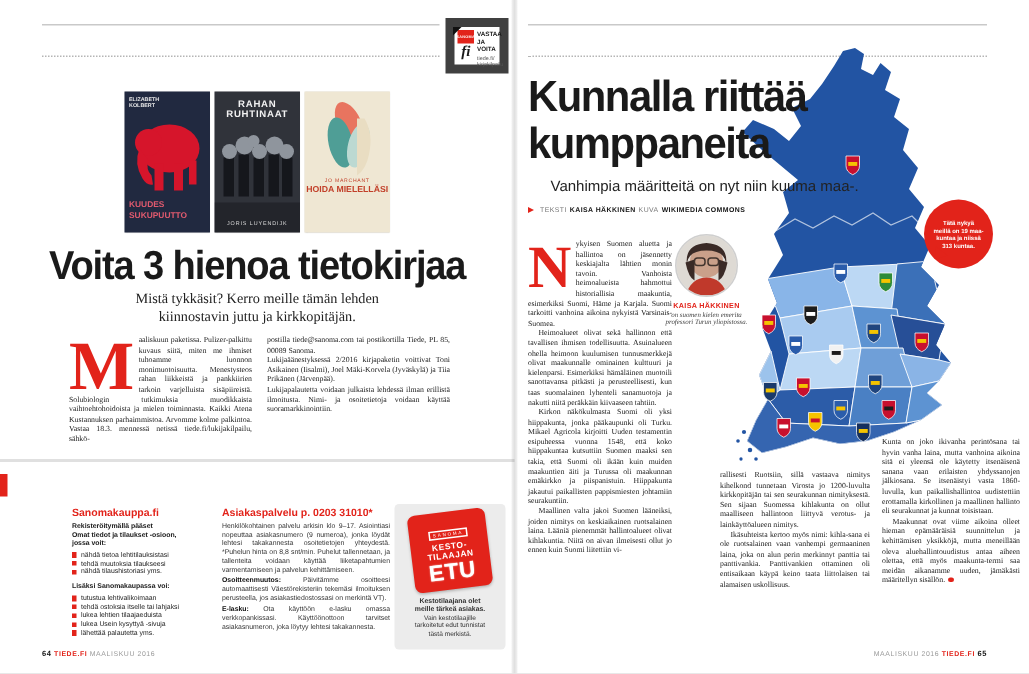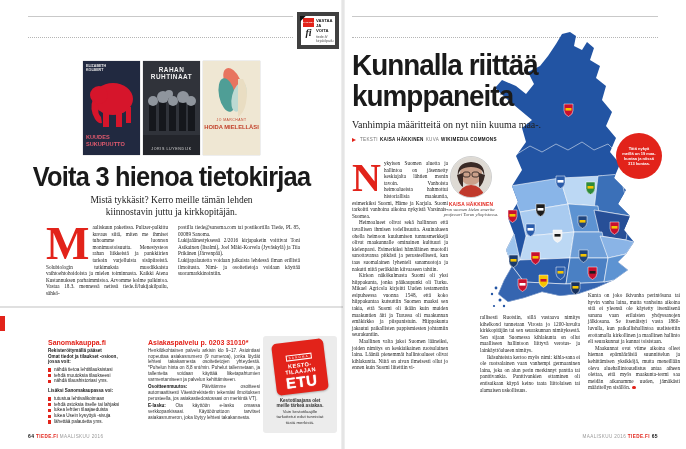--- a/index.html
+++ b/index.html
@@ -10,21 +10,21 @@
   .pre{white-space:pre-line;}
   .page{position:absolute;top:0;height:449px;}
   .page-left{left:0;width:343px;}
   .page-right{left:343px;width:343px;}
   .gutter{position:absolute;left:341px;top:0;width:4px;height:449px;
           background:linear-gradient(90deg,rgba(0,0,0,.05),rgba(0,0,0,.12),rgba(0,0,0,.05));}
   .rule{border-top:1px solid #c9c9c9;}
   .dotted{border-top:1px dotted #b5b5b5;}
   .kicker{width:100%;text-align:center;font-size:7.5px;font-weight:bold;letter-spacing:2.5px;color:#e2231a;}
   
-  .promo{left:297px;top:12px;width:42px;height:37px;border:4px solid #404040;background:#fff;display:flex;padding:2px;}
+  .promo{left:297px;top:12px;width:42px;height:37px;border:6px solid #404040;background:#fff;display:flex;padding:2px;}
   .promo:before{content:"";position:absolute;left:-5px;top:-4px;border:4px solid transparent;border-right-color:#111;transform:rotate(45deg);}
   .promo-left{width:12px;display:flex;flex-direction:column;align-items:center;gap:1px;}
   .promo-sq{width:11px;height:9px;background:#e2231a;color:#fff;font-size:2.5px;font-weight:bold;
             display:flex;align-items:center;justify-content:center;letter-spacing:.2px;}
   .promo-fi{font-family:"Liberation Serif",serif;font-style:italic;font-weight:bold;font-size:10px;line-height:10px;}
   .promo-right{flex:1;padding-left:2px;}
   .promo-t1{font-size:4.2px;font-weight:bold;line-height:5px;white-space:pre-line;}
   .promo-t2{font-size:3.6px;line-height:4.2px;color:#555;white-space:pre-line;margin-top:2px;}
   
   .covers{left:0;top:61px;width:343px;display:flex;justify-content:center;gap:3px;}
@@ -70,21 +70,21 @@
   .loyal-cap{margin-top:5px;text-align:center;font-size:4.4px;line-height:5.4px;color:#333;}
   .loyal-cap b{font-size:4.6px;}
   
   .foot{top:433px;font-size:4.6px;color:#999;letter-spacing:.4px;}
   .foot b{color:#111;font-size:5px;}
   .foot .site{color:#e2231a;font-weight:bold;}
   .foot-l{left:28px;}
   .foot-r{left:150px;width:165px;text-align:right;}
   
   .hl-right{left:9px;top:50px;width:210px;font-size:29px;font-weight:bold;line-height:31px;letter-spacing:-1px;transform:scaleX(.96);transform-origin:left top;}
-  .sub-right{left:9px;top:119px;width:230px;font-family:Liberation Serif, serif;font-size:10px;color:#222;}
+  .sub-right{left:24px;top:119px;width:230px;font-family:Liberation Sans, sans-serif;font-size:10px;color:#222;}
   .byline{left:9px;top:137px;font-size:4.6px;color:#777;letter-spacing:.3px;display:flex;gap:2px;align-items:center;}
   .byline b{color:#111;}
   .tri{width:0;height:0;border:2.6px solid transparent;border-left:4px solid #e2231a;display:inline-block;}
   .rcol{font-family:"Liberation Serif",serif;font-size:5.2px;line-height:6.6px;text-align:justify;color:#222;}
   .rcol p{margin:0;}
   .rcol p + p{text-indent:7px;}
   .col1-r{left:9px;top:160px;width:96px;}
   .col2-r{left:137px;top:314px;width:100px;}
   .col3-r{left:245px;top:292px;width:92px;}
   .endmark{display:inline-block;width:3.6px;height:3.6px;background:#e2231a;border-radius:50%;margin-left:1px;}

